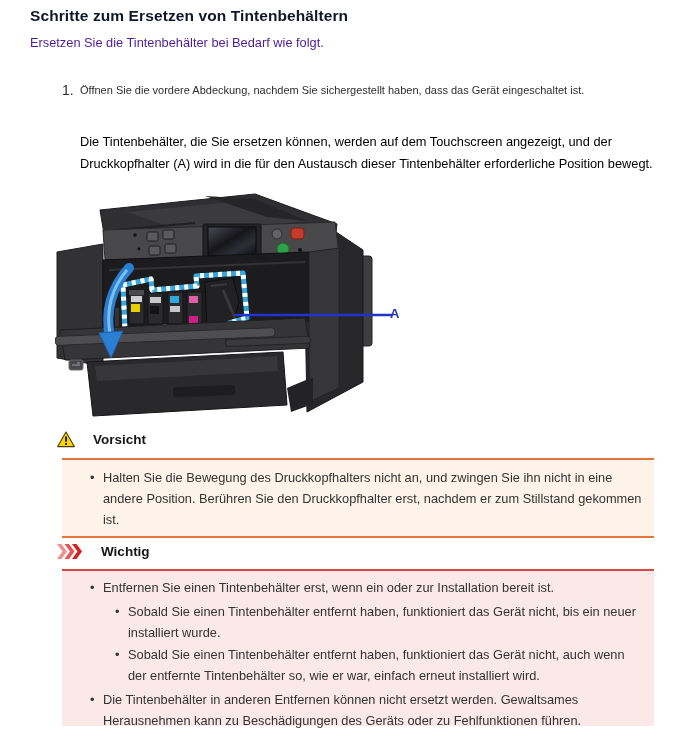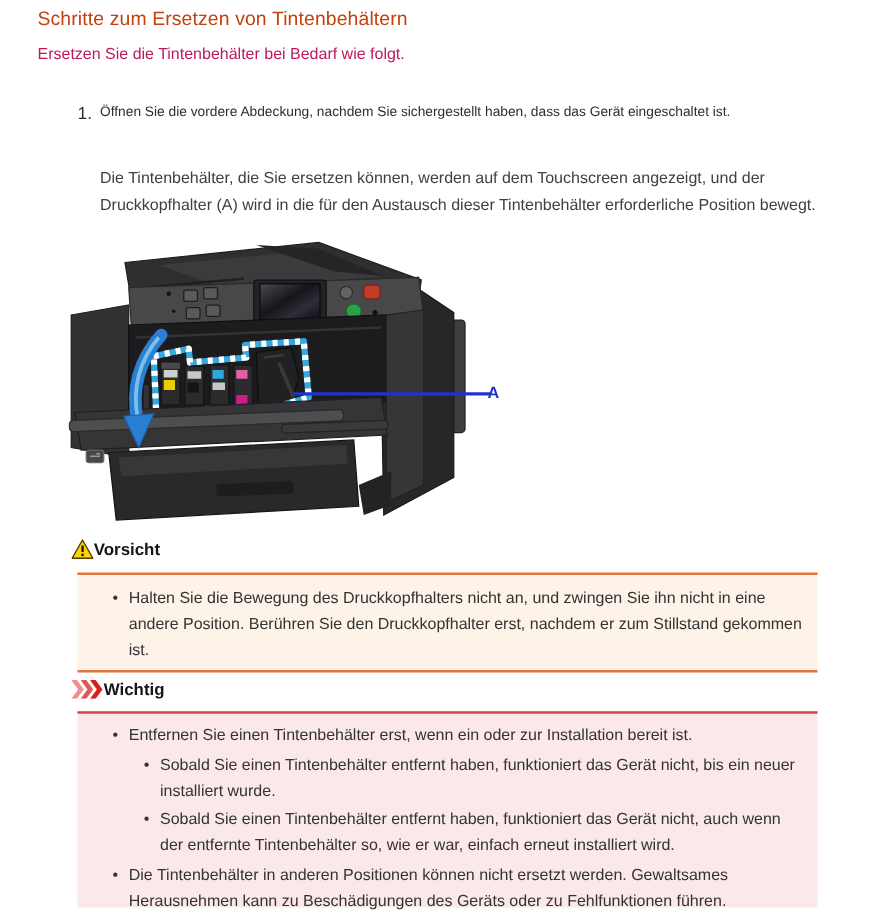--- a/index.html
+++ b/index.html
@@ -3,32 +3,32 @@
 <meta charset="utf-8">
 <style>
   * { margin:0; padding:0; box-sizing:border-box; }
   html,body { background:#ffffff; }
   body {
     width:696px; height:738px; position:relative; overflow:hidden;
     font-family:"Liberation Sans", sans-serif; color:#303030;
   }
   .abs { position:absolute; }
   .page-title {
-    left:30px; top:7px; font-size:15.5px; font-weight:normal; color:#c2410c;
+    left:30px; top:7px; font-size:15.5px; font-weight:bold; color:#0f172a;
     letter-spacing:0.1px;
   }
-  .intro { left:30px; top:35px; font-size:12.8px; color:#be185d; }
+  .intro { left:30px; top:35px; font-size:12.8px; color:#4c1d95; }
   .step-row { left:62px; top:77px; width:606px; display:flex; }
   .step-number { font-size:14px; line-height:26px; width:18px; color:#2e2e2e; }
   .step-text { font-size:11px; line-height:26px; width:588px; color:#2e2e2e; }
-  .step-detail { left:80px; top:131px; width:585px; font-size:12.8px; line-height:22px; color:#404040; }
+  .step-detail { left:80px; top:131px; width:585px; font-size:12.8px; line-height:22px; color:#000000; }
   .figure { left:55px; top:190px; width:350px; height:240px; }
   .figure-label { left:390px; top:306px; font-size:13px; font-weight:bold; color:#2233cc; }
 
-  .sec-heading { display:flex; align-items:center; gap:0; }
+  .sec-heading { display:flex; align-items:center; gap:18px; }
   .sec-heading .t { font-size:13.5px; font-weight:bold; color:#161616; }
   .caution-heading { left:57px; top:431px; }
   .important-heading { left:57px; top:544px; }
 
   .note-box { left:62px; width:592px; }
   .caution-box {
     top:458px; background:#fdf3e8;
     border-top:2px solid #e0763c; border-bottom:2px solid #e0763c;
     padding:7px 10px 3px 28px;
   }
@@ -206,15 +206,15 @@
       <span class="marker">•</span>
       <span class="li-text">Sobald Sie einen Tintenbehälter entfernt haben, funktioniert das Gerät nicht, bis ein neuer installiert wurde.</span>
     </div>
     <div class="li">
       <span class="marker">•</span>
       <span class="li-text">Sobald Sie einen Tintenbehälter entfernt haben, funktioniert das Gerät nicht, auch wenn der entfernte Tintenbehälter so, wie er war, einfach erneut installiert wird.</span>
     </div>
   </div>
   <div class="li">
     <span class="marker">•</span>
-    <span class="li-text">Die Tintenbehälter in anderen Positionen können nicht ersetzt werden. Gewaltsames Herausnehmen kann zu Beschädigungen des Geräts oder zu Fehlfunktionen führen.</span>
+    <span class="li-text">Die Tintenbehälter in anderen Entfernen können nicht ersetzt werden. Gewaltsames Herausnehmen kann zu Beschädigungen des Geräts oder zu Fehlfunktionen führen.</span>
   </div>
 </div>
 
 </body></html>

